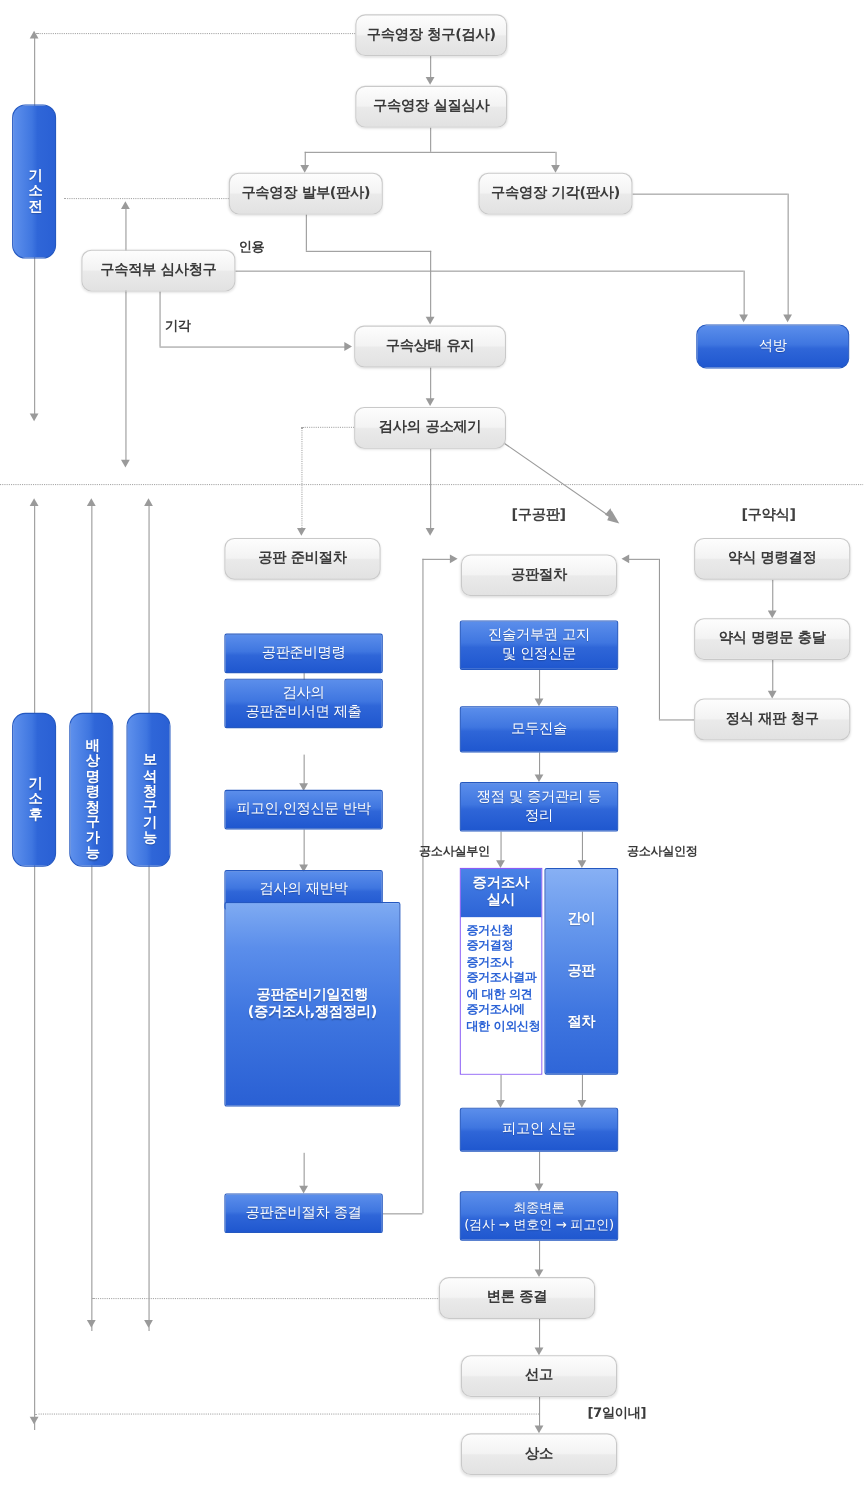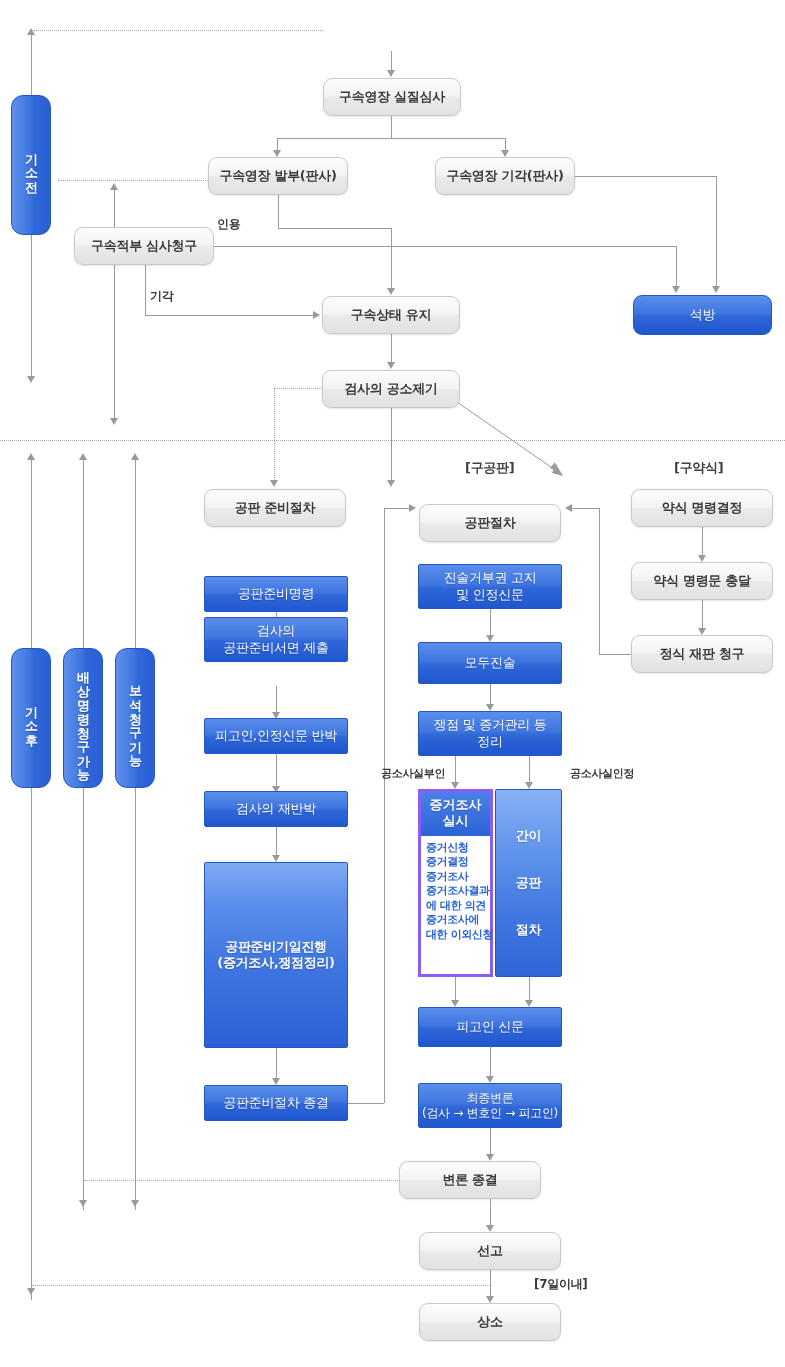--- a/index.html
+++ b/index.html
@@ -100,21 +100,21 @@
     font-weight: bold;
     flex-direction: column;
     justify-content: space-around;
     text-shadow: 0 1px 1px rgba(0,0,0,0.22);
   }
 
   
   .evidence-wrap {
     position: absolute;
     box-sizing: border-box;
-    border: 3px solid #8b5cf6;
+    border: 1px solid #8b5cf6;
     background: #ffffff;
     display: flex;
     flex-direction: column;
     z-index: 5;
   }
   .evidence-head {
     background: linear-gradient(to bottom, #4a82e7 0%, #3a72de 50%, #2d64d6 100%);
     color: #ffffff;
     font-size: 13px;
     font-weight: bold;
@@ -243,20 +243,23 @@
   <div class="ln v" style="left:135px; top:460px; height:750px;"></div>
   <div class="arw up" style="left:131px; top:453px;"></div>
   <div class="arw down" style="left:131px; top:1200px;"></div>
   <div class="vbar" style="left:115px; top:648px; width:40px; height:140px;">
     <span>보석청구기능</span>
   </div>
 
   <div class="dot h" style="left:84px; top:1180px; width:336px;"></div>
   <div class="dot h" style="left:32px; top:1285px; width:458px;"></div>
 
+  <div class="node grey" style="left:323px; top:13px; width:138px; height:38px;">
+    <span>구속영장 청구(검사)</span>
+  </div>
 
   <div class="ln v" style="left:391px; top:51px; height:21px;"></div>
   <div class="arw down" style="left:387px; top:70px;"></div>
 
   <div class="node grey" style="left:323px; top:78px; width:138px; height:38px;">
     <span>구속영장 실질심사</span>
   </div>
 
   <div class="ln v" style="left:391px; top:116px; height:22px;"></div>
   <div class="ln h" style="left:277px; top:138px; width:228px;"></div>
@@ -352,21 +355,21 @@
   </div>
   <div class="ln v" style="left:276px; top:754px; height:34px;"></div>
   <div class="arw down" style="left:272px; top:786px;"></div>
 
   <div class="node blue" style="left:204px; top:791px; width:144px; height:36px;">
     <span>검사의 재반박</span>
   </div>
   <div class="ln v" style="left:276px; top:827px; height:30px;"></div>
   <div class="arw down" style="left:272px; top:855px;"></div>
 
-  <div class="node bigblue" style="left:204px; top:862px; width:144px; height:186px;">
+  <div class="node bigblue" style="left:204px; top:820px; width:160px; height:186px;">
     <span>공판준비기일진행
 (증거조사,쟁점정리)</span>
   </div>
   <div class="ln v" style="left:276px; top:1048px; height:32px;"></div>
   <div class="arw down" style="left:272px; top:1078px;"></div>
 
   <div class="node blue" style="left:204px; top:1085px; width:144px; height:36px;">
     <span>공판준비절차 종결</span>
   </div>
 

